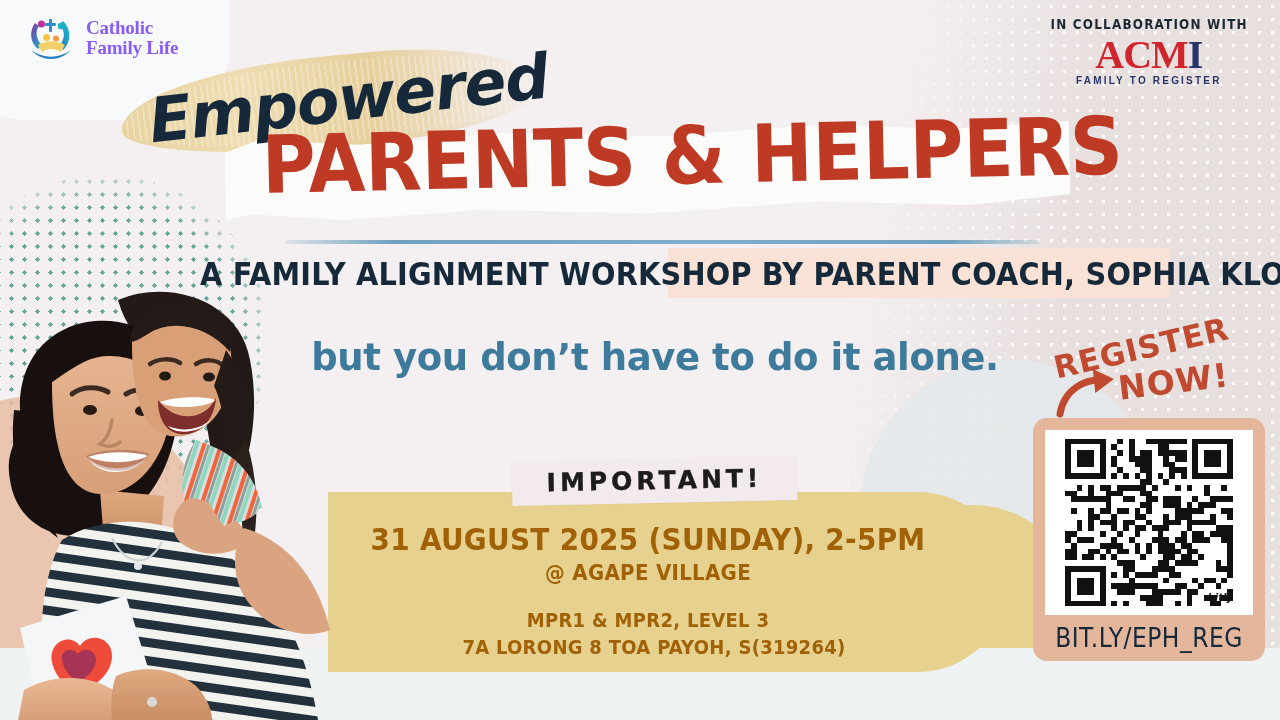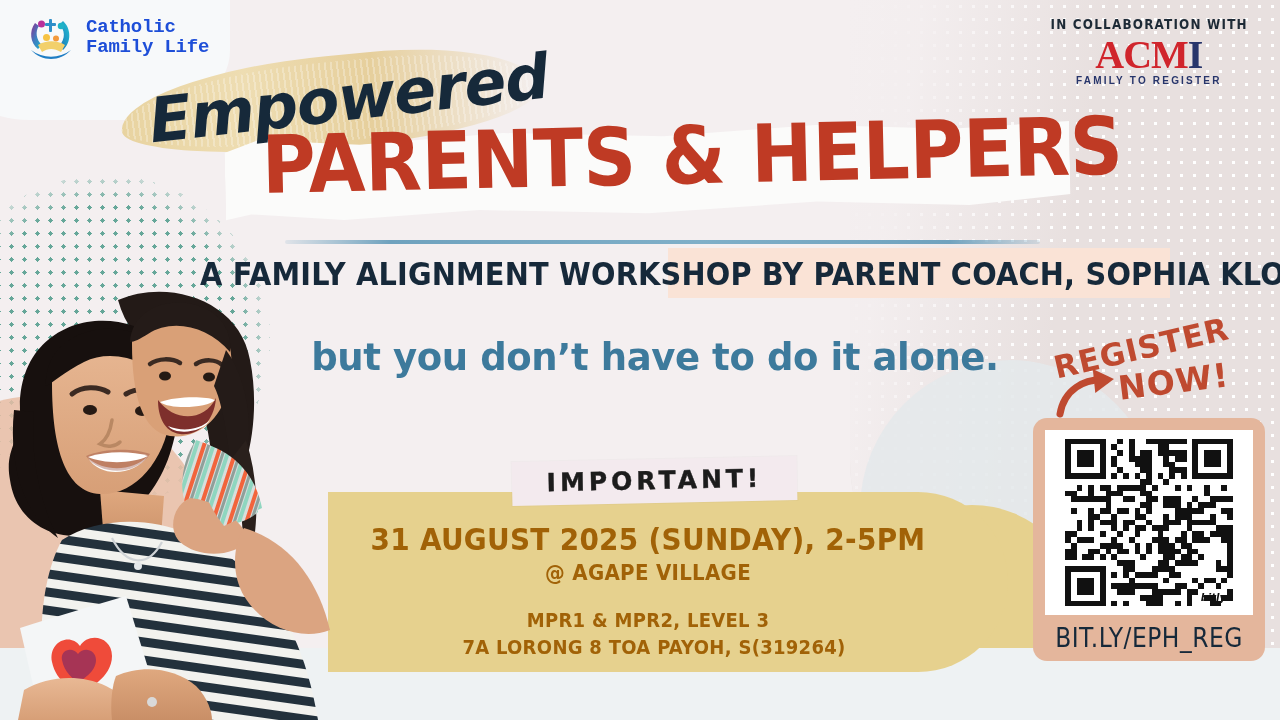--- a/index.html
+++ b/index.html
@@ -80,22 +80,22 @@
   }
 
   
   .cfl-logo {
     position: absolute; left: 26px; top: 14px;
     display: flex; align-items: center; gap: 10px;
     z-index: 30;
   }
   .cfl-mark { width: 50px; height: 48px; flex: none; }
   .cfl-wordmark {
-    color: #1d4ed8;
-    font-family: Liberation Mono, monospace;
+    color: #8b5cf6;
+    font-family: Liberation Serif, serif;
     font-weight: bold;
     font-size: 19px;
     line-height: 1.05;
     letter-spacing: -.2px;
   }
 
   
   .collab {
     position: absolute; right: 24px; top: 16px;
     text-align: center; z-index: 30;
@@ -319,21 +319,21 @@
   }
   .qr-grid {
     width: 168px; height: 168px;
     display: grid;
     grid-template-columns: repeat(29, 1fr);
     grid-template-rows: repeat(29, 1fr);
   }
   .qr-grid i { display: block; }
   .qr-grid i.on { background: #111111; }
   .qr-bitly {
-    position: absolute; right: 27px; bottom: 12px;
+    position: absolute; right: 20px; bottom: 12px;
     font-family: "DejaVu Sans", sans-serif;
     font-style: italic;
     font-weight: bold;
     font-size: 10px;
     color: #111;
   }
   .qr-url {
     text-align: center;
     font-family: "DejaVu Sans Condensed", "Liberation Sans Narrow", "Liberation Sans", sans-serif;
     font-weight: normal;

